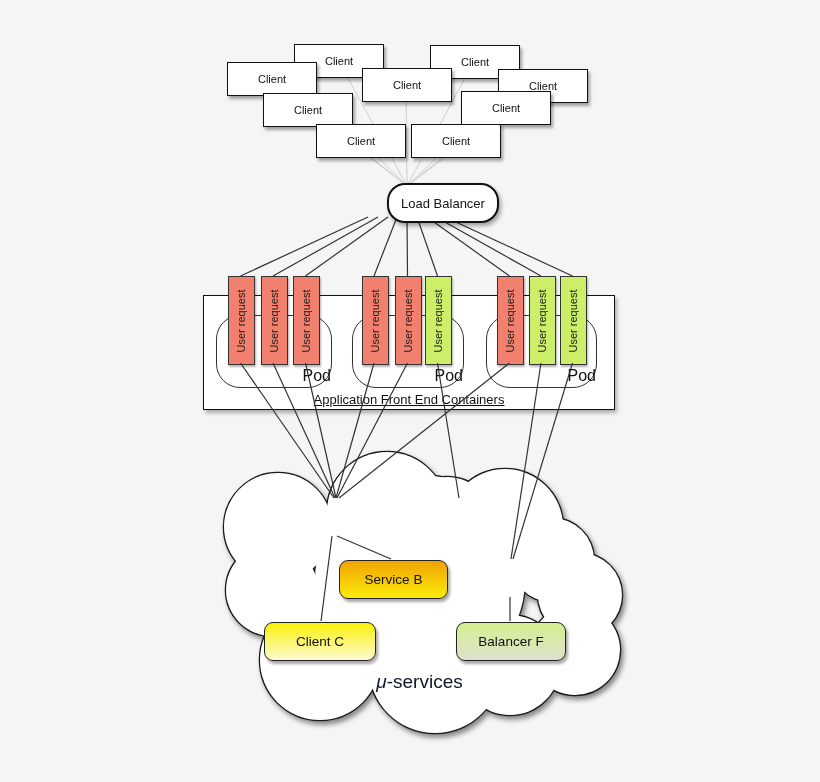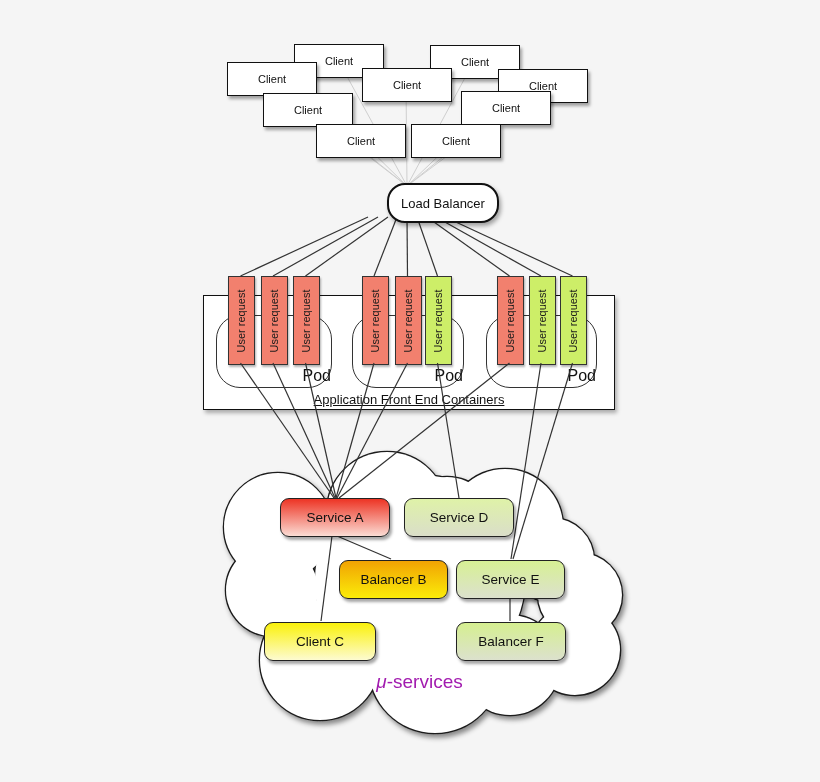--- a/index.html
+++ b/index.html
@@ -21,21 +21,21 @@
   .pod{position:absolute;z-index:2;height:71px;top:315px;background:#fff;border:1px solid #333;
       border-radius:24px;}
   .pod-label{position:absolute;left:0;right:0;bottom:2px;text-align:right;font-size:16px;}
   .bar{position:absolute;z-index:3;top:276px;width:25px;height:87px;border:1px solid #333;
       display:flex;align-items:center;justify-content:center;box-shadow:1px 2px 2px rgba(0,0,0,0.3);}
   .bar span{display:block;transform:rotate(-90deg);white-space:nowrap;font-size:11px;color:#1a1a1a;}
   .service{position:absolute;z-index:5;height:37px;border:1.5px solid #222;border-radius:9px;
       display:flex;align-items:center;justify-content:center;font-size:13.5px;
       box-shadow:2px 3px 3px rgba(0,0,0,0.35);}
   .cloud-label{position:absolute;z-index:5;left:347px;top:671px;width:145px;text-align:center;
-      font-size:19px;color:#a21caf;}
+      font-size:19px;color:#0f172a;}
   .cloud-label i{font-style:italic;}
 </style>
 </head>
 <body>
 
 <div class="stage">
 
   <svg class="layer" id="bg-svg" viewBox="0 0 820 782">
     <g stroke="#cfcfcf" stroke-width="1">
       <line x1="338" y1="60" x2="407" y2="186"></line>
@@ -181,31 +181,22 @@
       <line x1="541" y1="363" x2="511" y2="559"></line>
       <line x1="572.5" y1="363" x2="513" y2="559"></line>
     </g>
     <g stroke="#333" stroke-width="1.2">
       <line x1="337" y1="536" x2="391" y2="559"></line>
       <line x1="332" y1="536" x2="321" y2="621"></line>
       <line x1="510" y1="597" x2="510" y2="621"></line>
     </g>
   </svg>
 
-  <div class="service" style="left: 280px; top: 498px; width: 108px; background: linear-gradient(rgb(237, 52, 36), rgb(251, 220, 212));">
-      <span>Service A</span>
-    </div>
-  <div class="service" style="left: 404px; top: 498px; width: 108px; background: linear-gradient(rgb(223, 242, 168), rgb(218, 222, 201));">
-      <span>Service D</span>
-    </div>
   <div class="service" style="left: 339px; top: 560px; width: 107px; background: linear-gradient(rgb(241, 163, 3), rgb(251, 236, 9));">
-      <span>Balancer B</span>
-    </div>
-  <div class="service" style="left: 456px; top: 560px; width: 107px; background: linear-gradient(rgb(215, 240, 148), rgb(220, 225, 205));">
-      <span>Service E</span>
+      <span>Service B</span>
     </div>
   <div class="service" style="left: 264px; top: 622px; width: 110px; background: linear-gradient(rgb(250, 241, 10), rgb(253, 251, 208));">
       <span>Client C</span>
     </div>
   <div class="service" style="left: 456px; top: 622px; width: 108px; background: linear-gradient(rgb(213, 239, 144), rgb(220, 225, 205));">
       <span>Balancer F</span>
     </div>
 
   <div class="cloud-label"><i>μ</i><span>-services</span></div>
 

